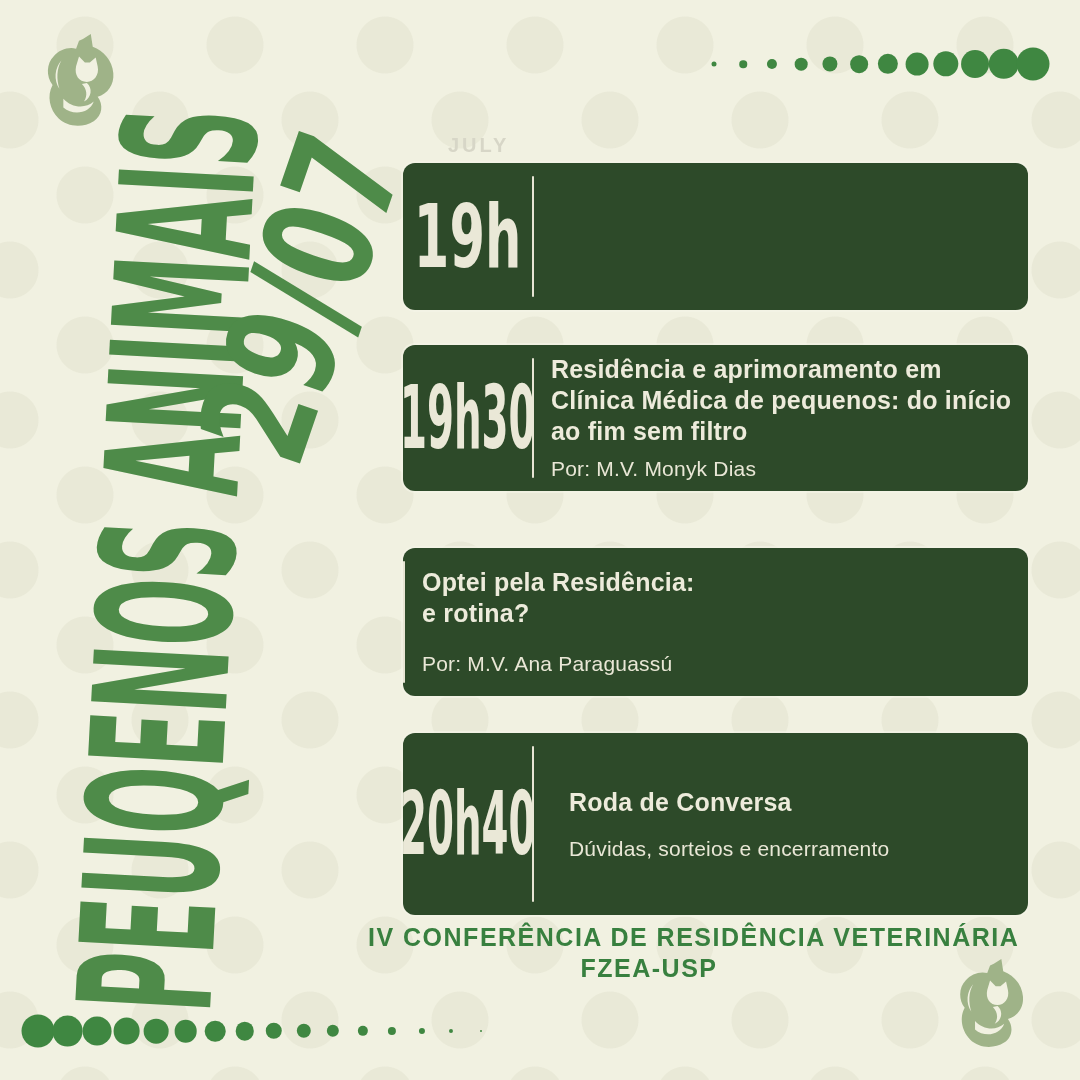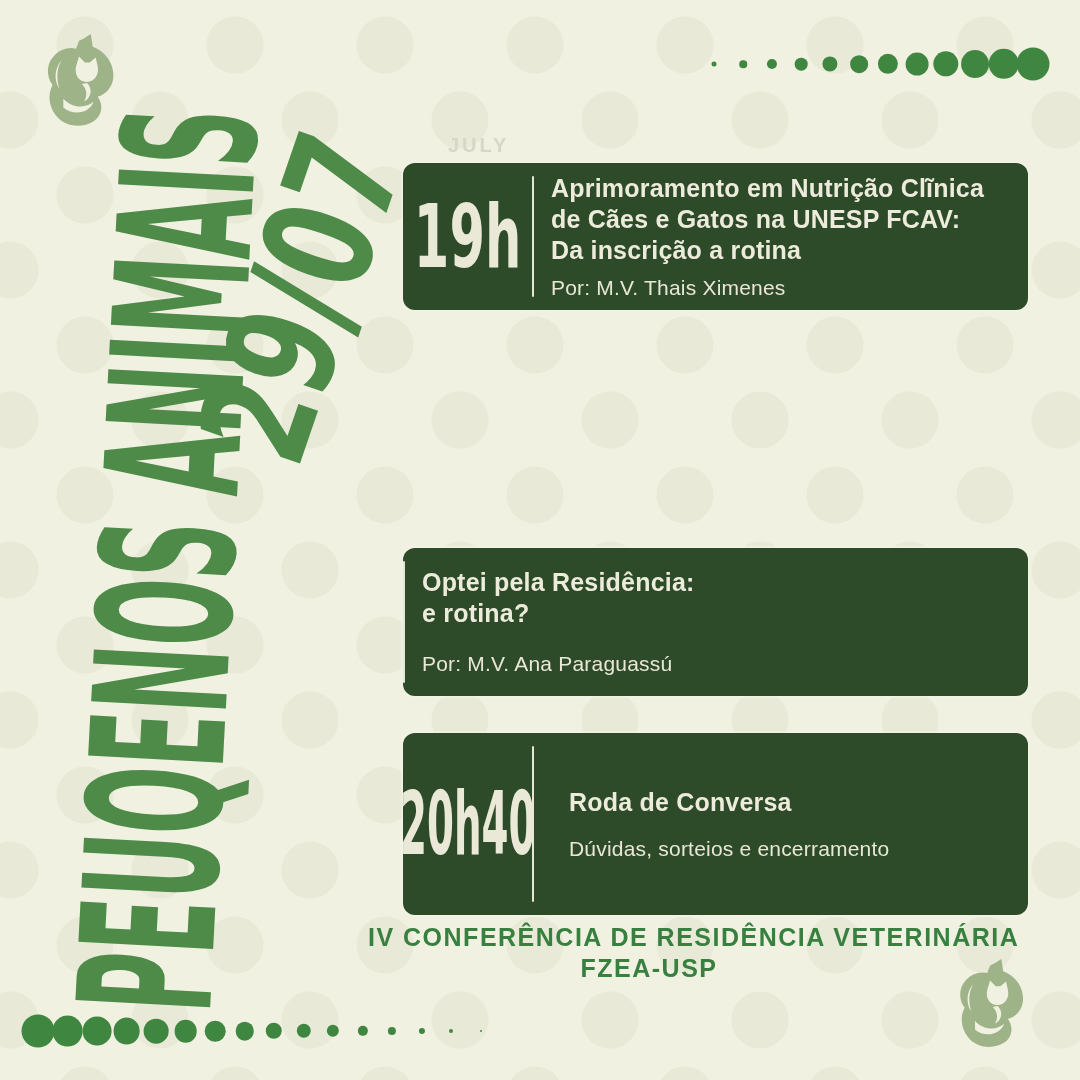--- a/index.html
+++ b/index.html
@@ -130,30 +130,36 @@
   <div class="watermark">JULY</div>
 
   <div class="vertical-title">PEUQENOS ANIMAIS</div>
   <div class="vertical-date">29/07</div>
 
   <div class="card card-1">
     <div class="time-col">
       <span class="time">19h</span>
     </div>
     <div class="divider"></div>
+  </div>
+
+  <div class="card card-2">
+    <div class="time-col">
+      <span class="time narrow">19h30</span>
+    </div>
+    <div class="divider"></div>
     <div class="card-body gap-sm">
       <div class="card-title">
-        <div class="title-line">Aprimoramento em Nutrição Clĩnica</div>
-        <div class="title-line">de Cães e Gatos na UNESP FCAV:</div>
-        <div class="title-line">Da inscrição a rotina</div>
+        <div class="title-line">Residência e aprimoramento em</div>
+        <div class="title-line">Clínica Médica de pequenos: do início</div>
+        <div class="title-line">ao fim sem filtro</div>
       </div>
-      <div class="card-speaker">Por: M.V. Thais Ximenes</div>
-    </div>
-  </div>
-
+      <div class="card-speaker">Por: M.V. Monyk Dias</div>
+    </div>
+  </div>
 
   <div class="card card-3">
     <div class="divider"></div>
     <div class="card-body gap-lg">
       <div class="card-title">
         <div class="title-line">Optei pela Residência:</div>
         <div class="title-line">e rotina?</div>
       </div>
       <div class="card-speaker">Por: M.V. Ana Paraguassú</div>
     </div>

